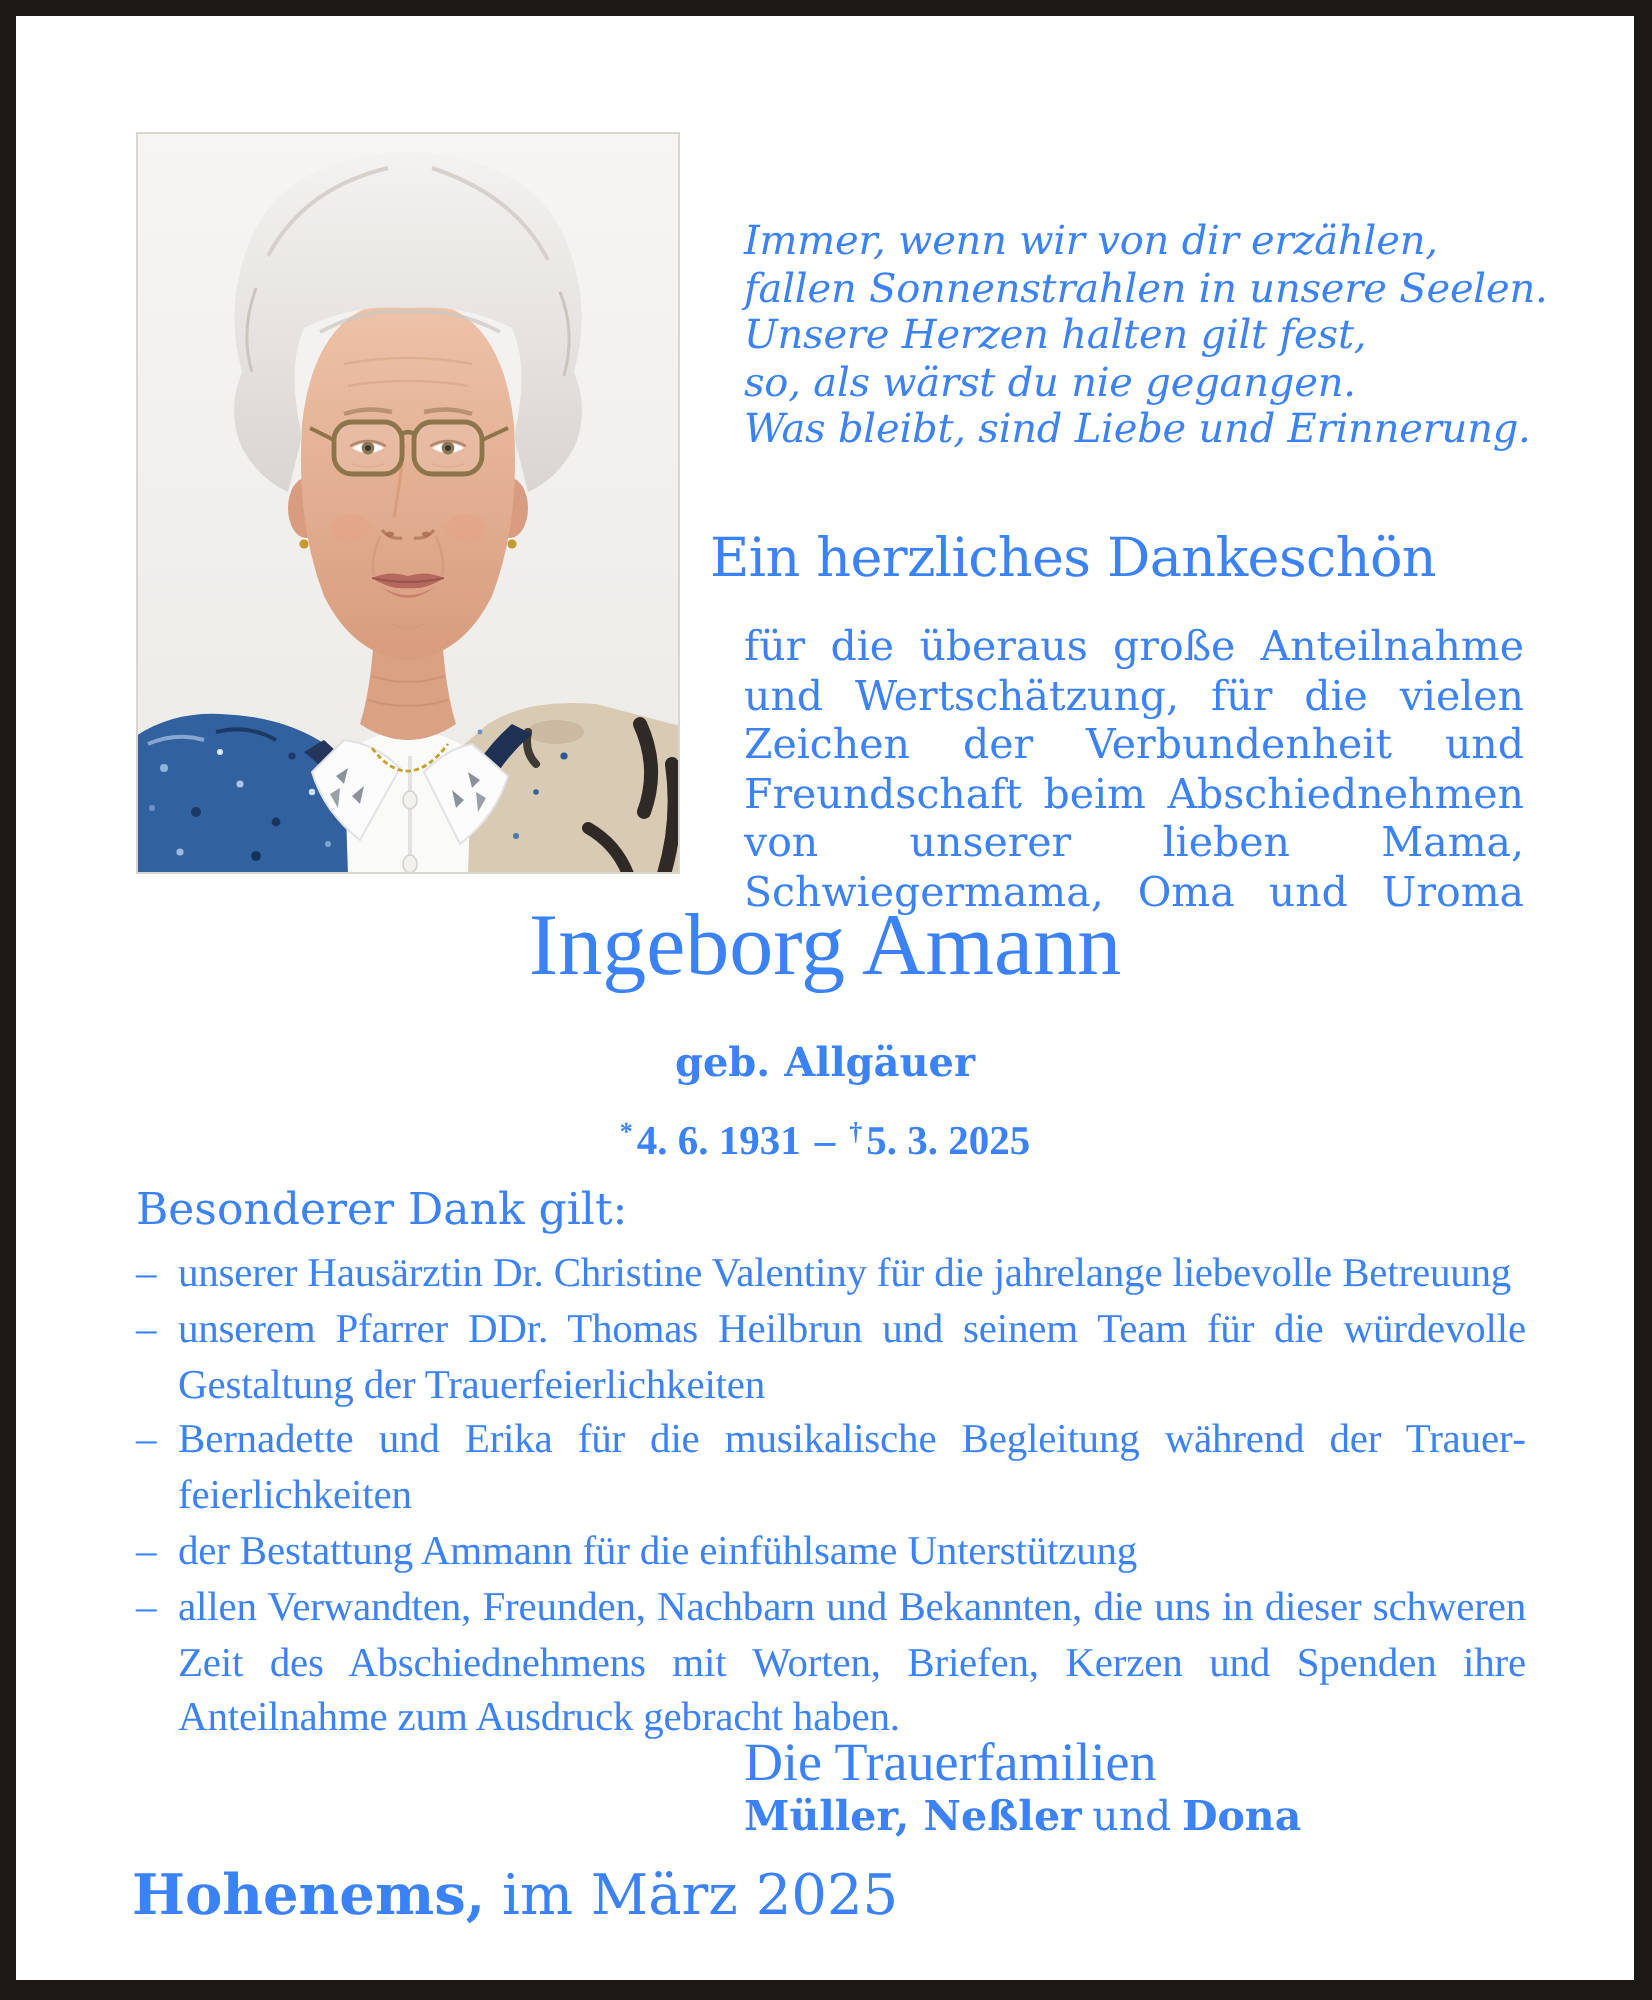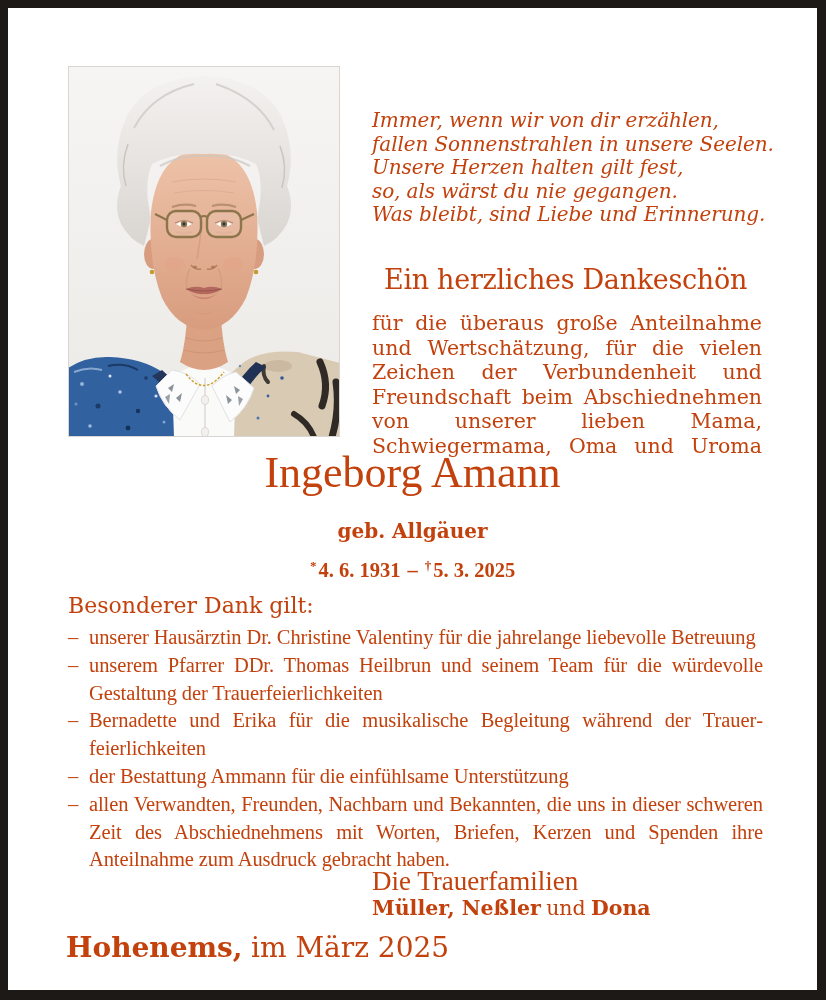--- a/index.html
+++ b/index.html
@@ -6,34 +6,34 @@
   html, body { margin: 0; padding: 0; background: #ffffff; }
   .page {
     position: relative;
     width: 826px; height: 1000px;
     box-sizing: border-box;
     background: #ffffff;
     border: 8px solid #1c1917;
     border-right-width: 9px;
     border-bottom-width: 10px;
     font-family: "DejaVu Serif", serif;
-    color: #c2410c;
+    color: #3b82f6;
     overflow: hidden;
   }
 
   .photo { position: absolute; left: 60px; top: 58px; width: 272px; height: 371px; }
 
   .poem {
     position: absolute; left: 364px; top: 101px;
     font-style: italic; font-size: 20px; line-height: 23.6px;
     letter-spacing: -0.1px; white-space: nowrap;
   }
 
   .heading {
-    position: absolute; left: 376px; top: 257px; margin: 0;
+    position: absolute; left: 347px; top: 257px; margin: 0;
     font-size: 27px; font-weight: normal; letter-spacing: -0.3px;
     line-height: 30px; white-space: nowrap;
   }
 
   .body-text {
     position: absolute; left: 364px; top: 303px; width: 390px; margin: 0;
     font-size: 20.5px; line-height: 24.6px;
     text-align: justify; text-align-last: justify;
   }
 

